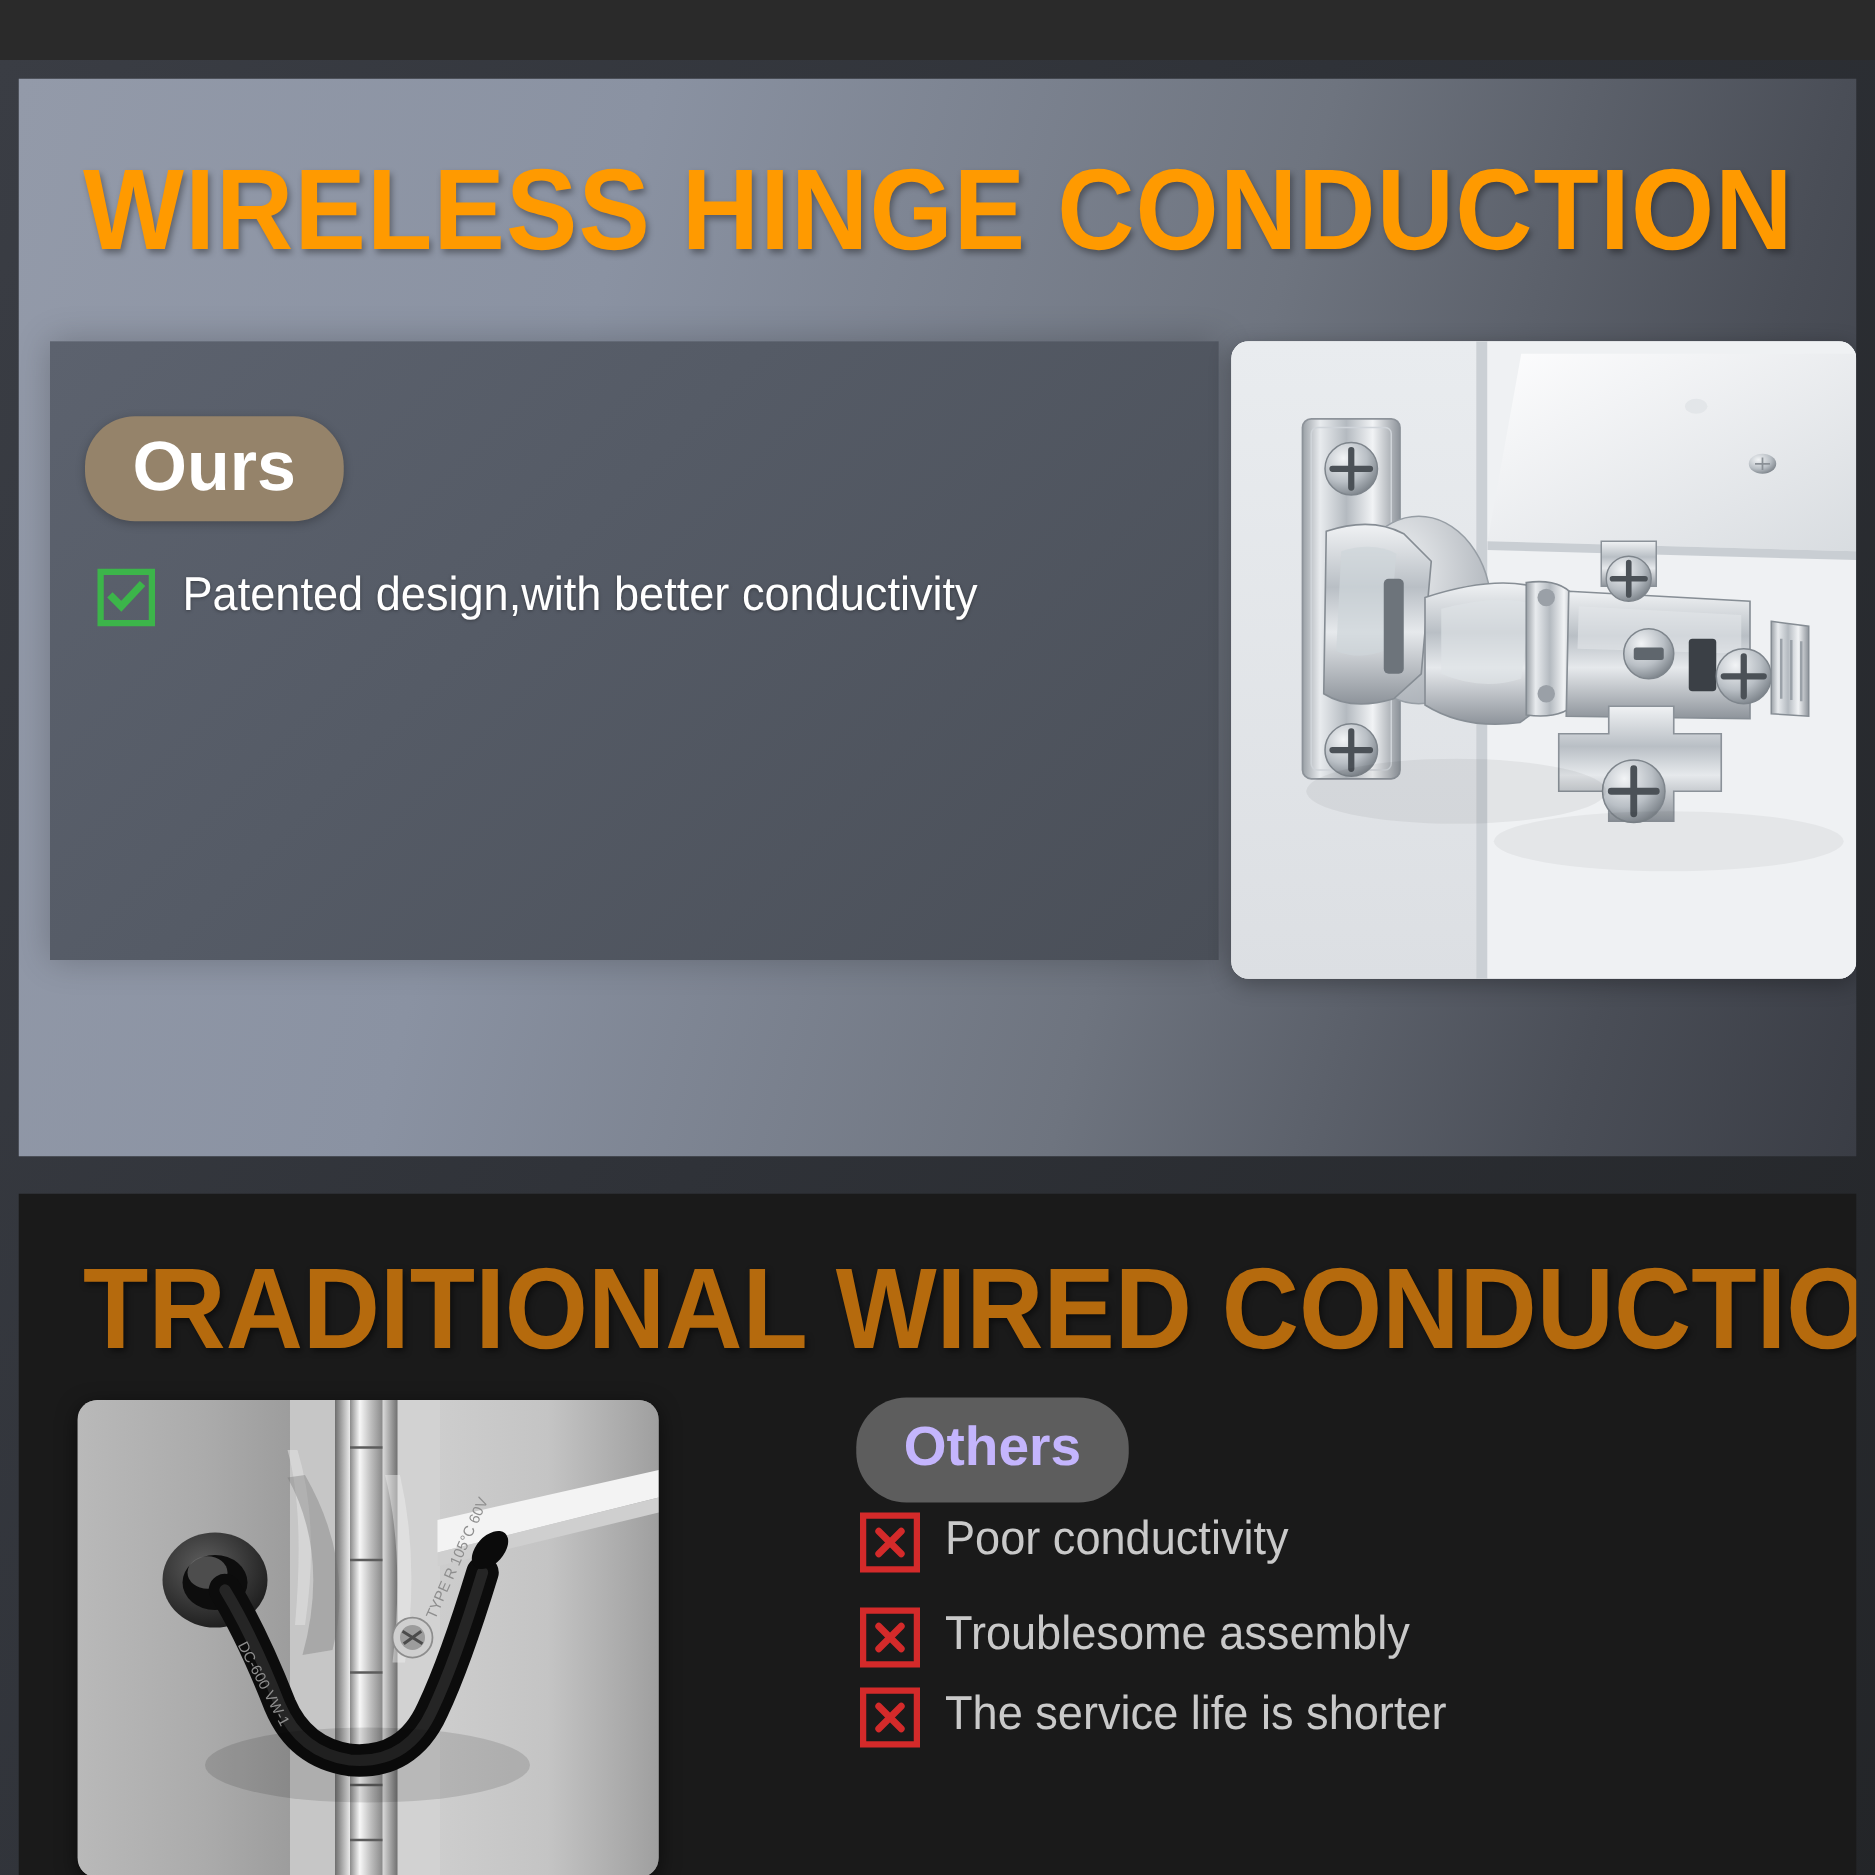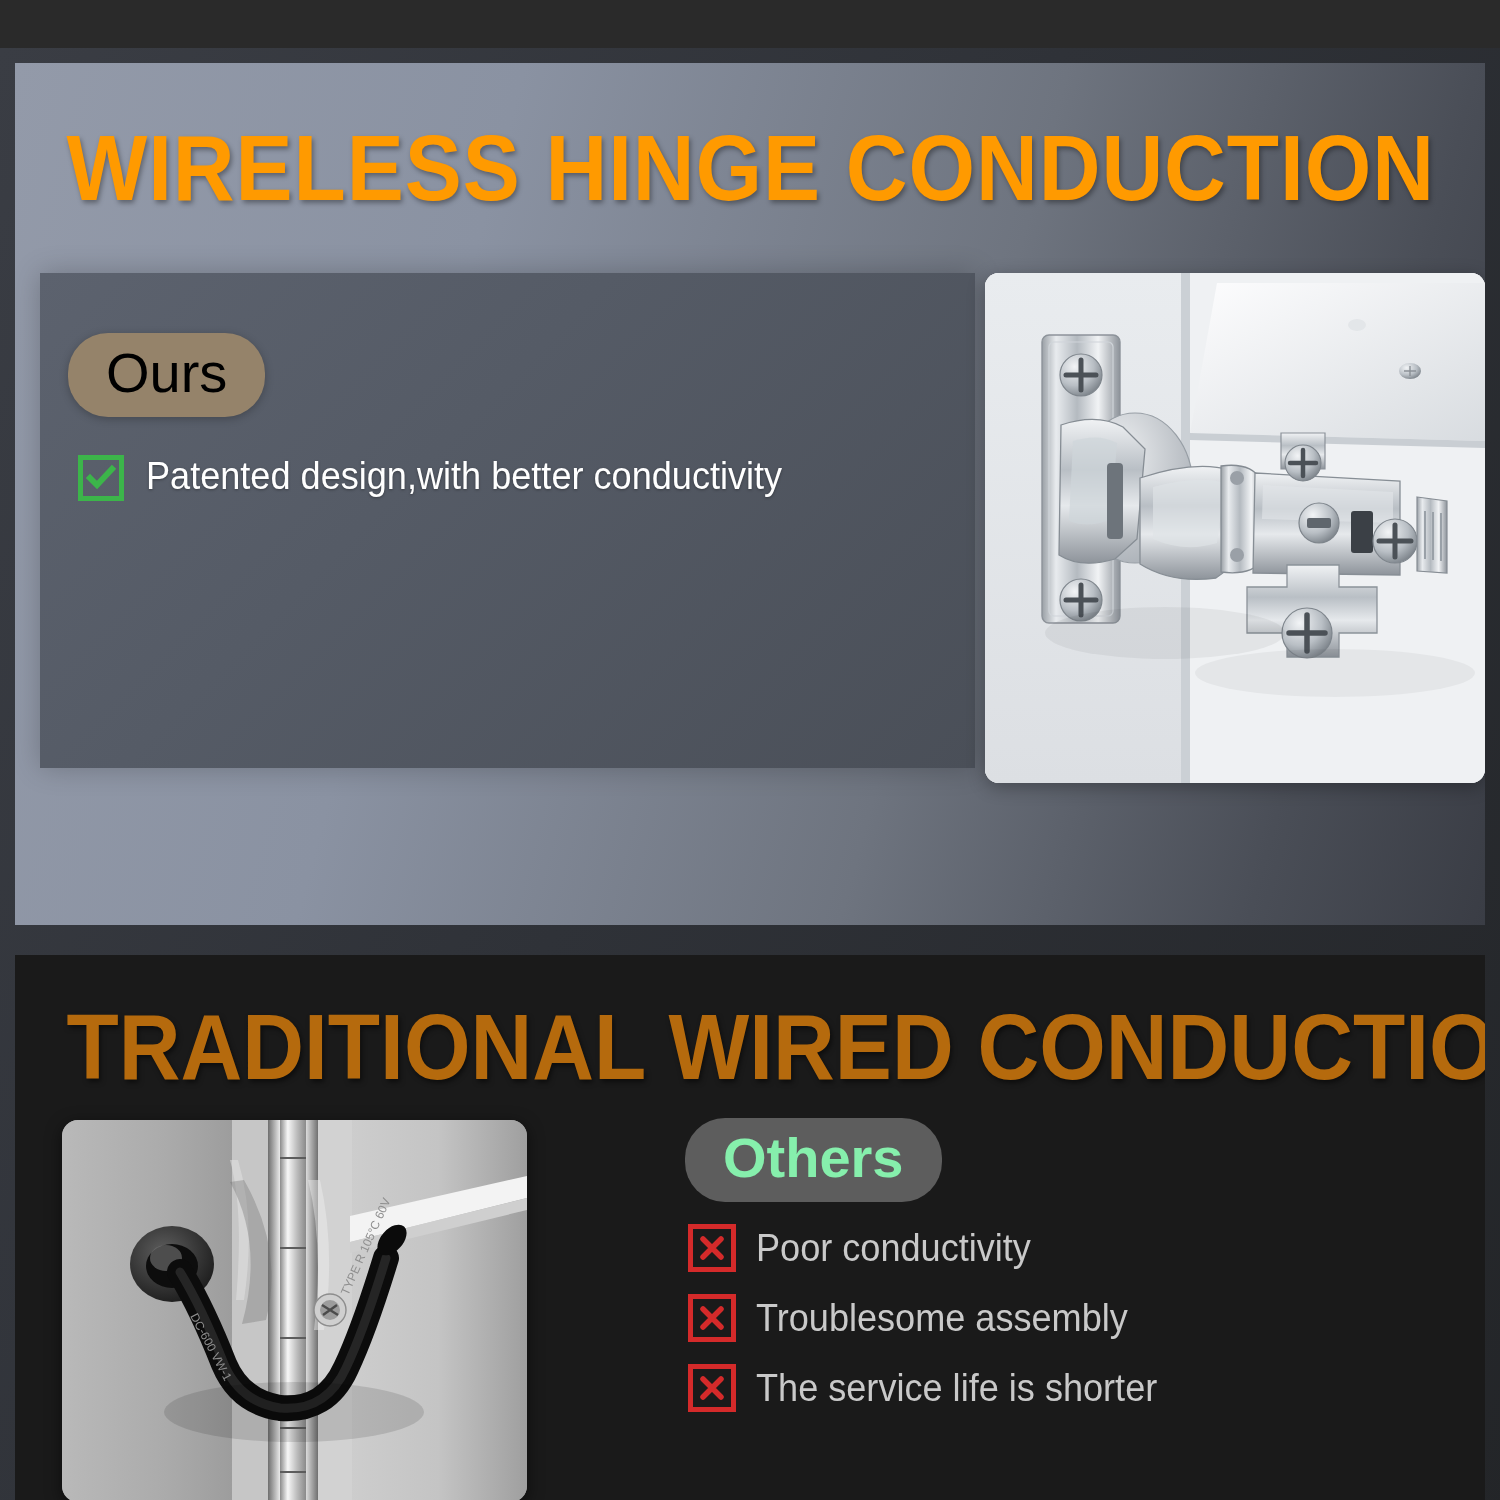--- a/index.html
+++ b/index.html
@@ -33,21 +33,21 @@
   .card-ours{
     position:absolute;left:25px;top:210px;width:935px;height:495px;
     background:linear-gradient(135deg,#5c626e 0%,#555b66 40%,#4a4f58 100%);
     box-shadow:0 0 26px rgba(0,0,0,.22);
   }
   .badge-ours{
     position:absolute;left:28px;top:60px;
     background:#95836a;
     border-radius:40px;
     padding:10px 38px 14px 38px;
-    color:#000000;font-size:56px;font-weight:normal;line-height:60px;
+    color:#ffffff;font-size:56px;font-weight:bold;line-height:60px;
     box-shadow:0 2px 8px rgba(0,0,0,.25);
   }
   .ours-list{position:absolute;left:38px;top:182px;width:880px;}
   .row-ok{display:flex;align-items:flex-start;height:74px;}
   .box-ok{
     width:36px;height:36px;flex:0 0 36px;
     border:5px solid #3cb54a;
     position:relative;margin-right:22px;
   }
   .box-ok svg{position:absolute;left:2px;top:2px;}
@@ -77,24 +77,24 @@
     color:#b56a0d;
     font-size:92px;line-height:100px;font-weight:bold;
     transform:scaleX(0.93);transform-origin:center top;
     white-space:nowrap;
     text-shadow:2px 3px 5px rgba(0,0,0,.5);
   }
   .badge-others{
     position:absolute;left:670px;top:163px;
     background:#5d5d5d;border-radius:40px;
     padding:10px 38px 14px 38px;
-    color:#86efac;font-size:56px;font-weight:bold;line-height:60px;
+    color:#c4b5fd;font-size:44px;font-weight:bold;line-height:60px;
   }
   .others-list{position:absolute;left:673px;top:255px;width:780px;}
-  .row-no{display:flex;align-items:center;height:76px;}
+  .row-no{display:flex;align-items:flex-start;height:76px;}
   .row-no.tight{height:64px;}
   .box-no{
     width:38px;height:38px;flex:0 0 38px;
     border:5px solid #d42a2a;
     position:relative;margin-right:20px;
   }
   .txt-no{
     color:#c9c9c9;font-size:38px;line-height:42px;
     transform:scaleX(0.95);transform-origin:left center;
     white-space:nowrap;

